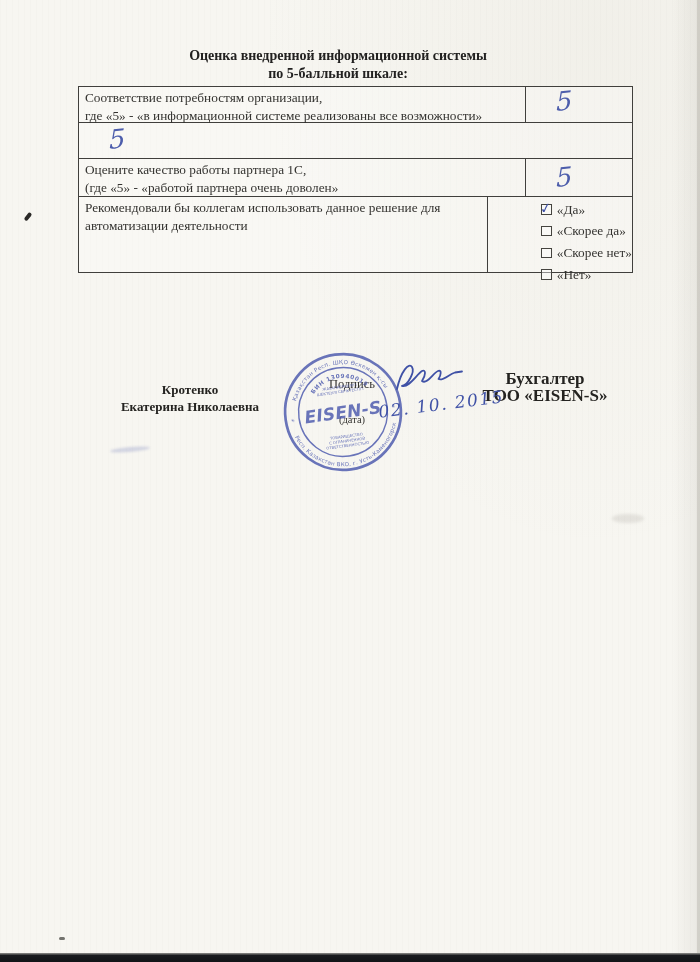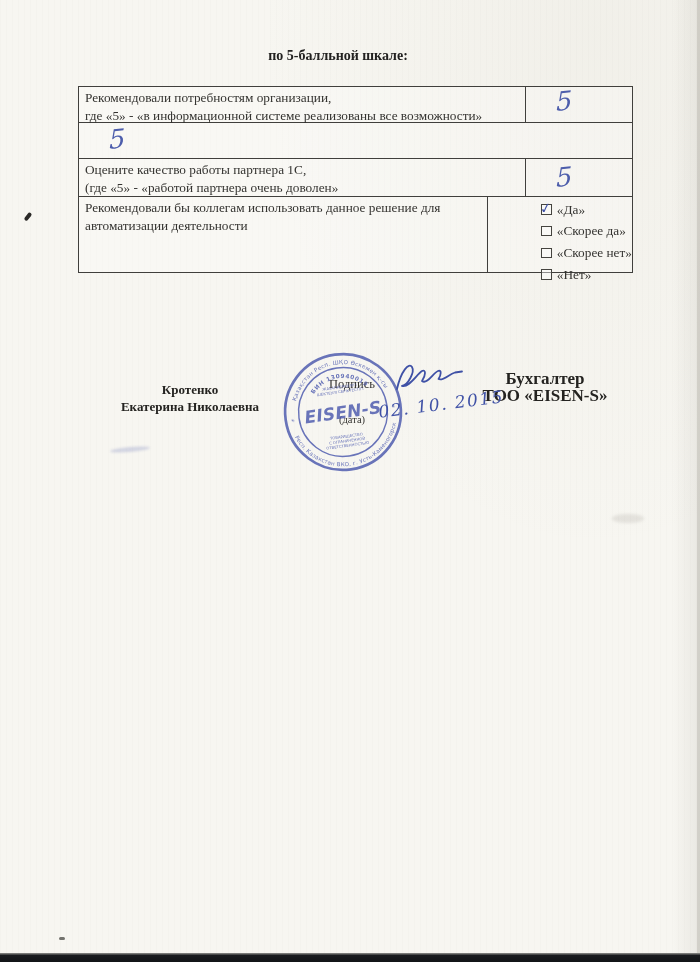--- a/index.html
+++ b/index.html
@@ -60,28 +60,29 @@
   .scan-bar{position:absolute;left:0;bottom:0;width:700px;height:9px;
             background:linear-gradient(#7a7a78 0 1px, #1a1c1f 2px, #121417);}
   .edge-r{position:absolute;right:0;top:0;width:3px;height:962px;background:rgba(140,135,122,0.25);}
 </style>
 </head>
 <body>
 
 <div class="page">
 
   <div class="title">
+    <div>Оценка внедренной информационной системы</div>
     <div>по 5-балльной шкале:</div>
   </div>
 
   <div class="table">
 
     <div class="trow h37">
       <div class="cell-l">
-        <div>Рекомендовали потребностям организации,</div>
+        <div>Соответствие потребностям организации,</div>
         <div>где «5» - «в информационной системе реализованы все возможности»</div>
       </div>
       <div class="cell-r">
         <span class="hand5">5</span>
       </div>
     </div>
 
     <div class="trow h38">
       <div class="cell-r">
         <span class="hand5" style="top:1px;">5</span>

